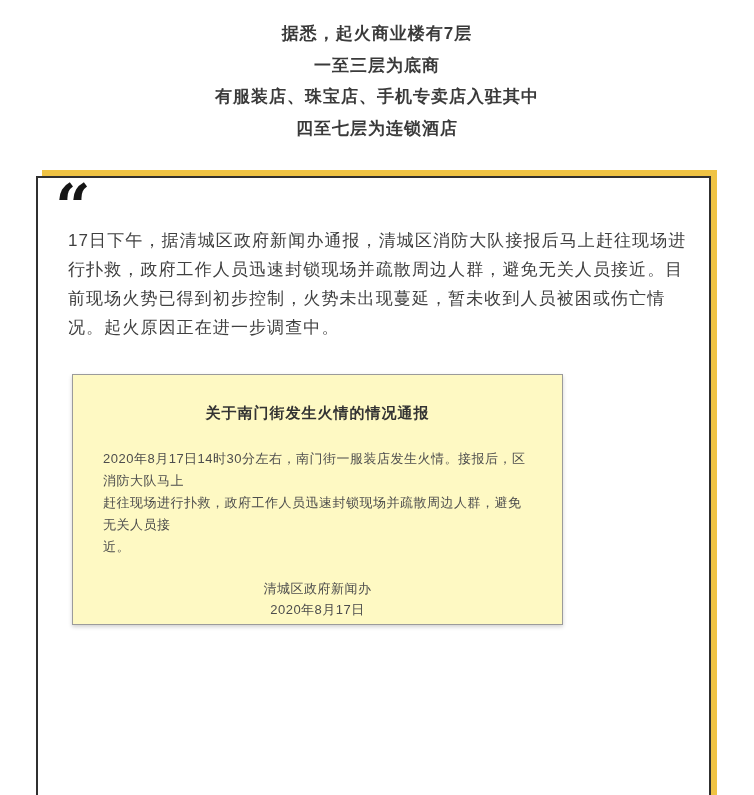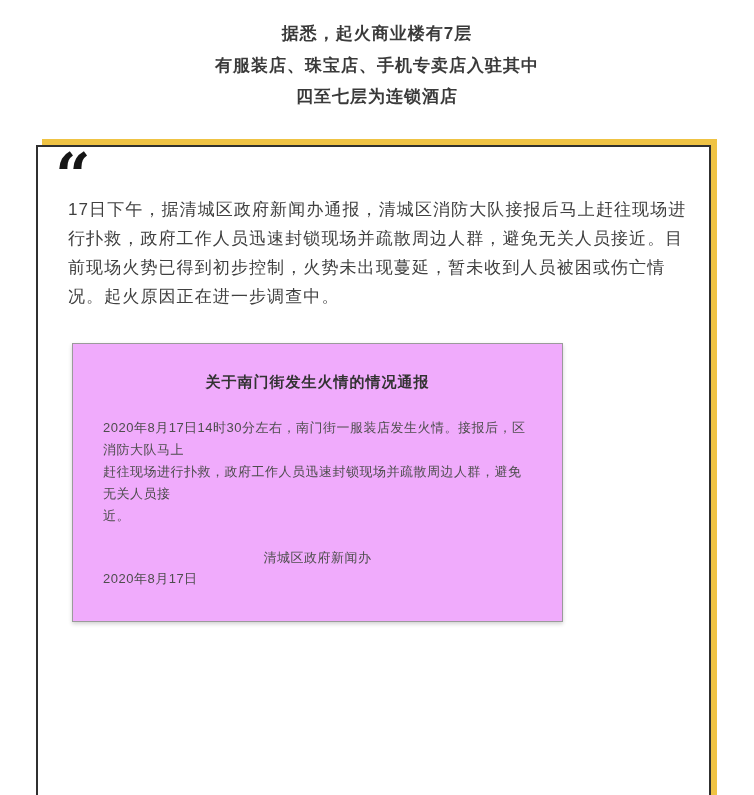--- a/index.html
+++ b/index.html
@@ -40,24 +40,24 @@
   }
   .quote-text{
     margin:8px 0 0 0;
     font-size:17px;line-height:29px;letter-spacing:1.1px;
     color:var(--text);
     white-space:pre-line;
   }
   .notice-card{
     margin:32px 0 0 4px;
     width:491px;
-    background:#f0abfc;
+    background:#fef9c3;
     border:1px solid var(--notice-border);
     box-shadow:0 2px 4px rgba(0,0,0,0.18);
-    padding:30px 30px 32px 30px;
+    padding:30px 30px 4px 30px;
   }
   .notice-title{
     margin:0 0 27px 0;
     font-size:15px;line-height:16px;font-weight:bold;
     letter-spacing:1px;color:var(--notice-title);
     text-align:center;
   }
   .notice-para{
     margin:16px 0 16px 0;
     font-size:13px;line-height:22px;letter-spacing:0.5px;
@@ -67,33 +67,34 @@
   .notice-sign{
     margin:20px 0 0 0;
     font-size:13px;line-height:21px;letter-spacing:0.5px;
     color:var(--notice-text);
     text-align:center;
   }
   .notice-date{
     margin:0;
     font-size:13px;line-height:21px;letter-spacing:0.5px;
     color:var(--notice-text);
-    text-align:left;
+    text-align:center;
   }
   .followup{
     margin:66px 0 0 0;
     font-size:17px;line-height:34px;letter-spacing:1px;
     color:var(--text);
   }
 </style>
 </head>
 <body>
 
 <div class="headline">
   <p>据悉，起火商业楼有7层</p>
+  <p>一至三层为底商</p>
   <p>有服装店、珠宝店、手机专卖店入驻其中</p>
   <p>四至七层为连锁酒店</p>
 </div>
 
 <section class="quote-box">
   <div class="quote-mark">“</div>
 
   <p class="quote-text">17日下午，据清城区政府新闻办通报，清城区消防大队接报后马上赶往现场进
 行扑救，政府工作人员迅速封锁现场并疏散周边人群，避免无关人员接近。目
 前现场火势已得到初步控制，火势未出现蔓延，暂未收到人员被困或伤亡情

